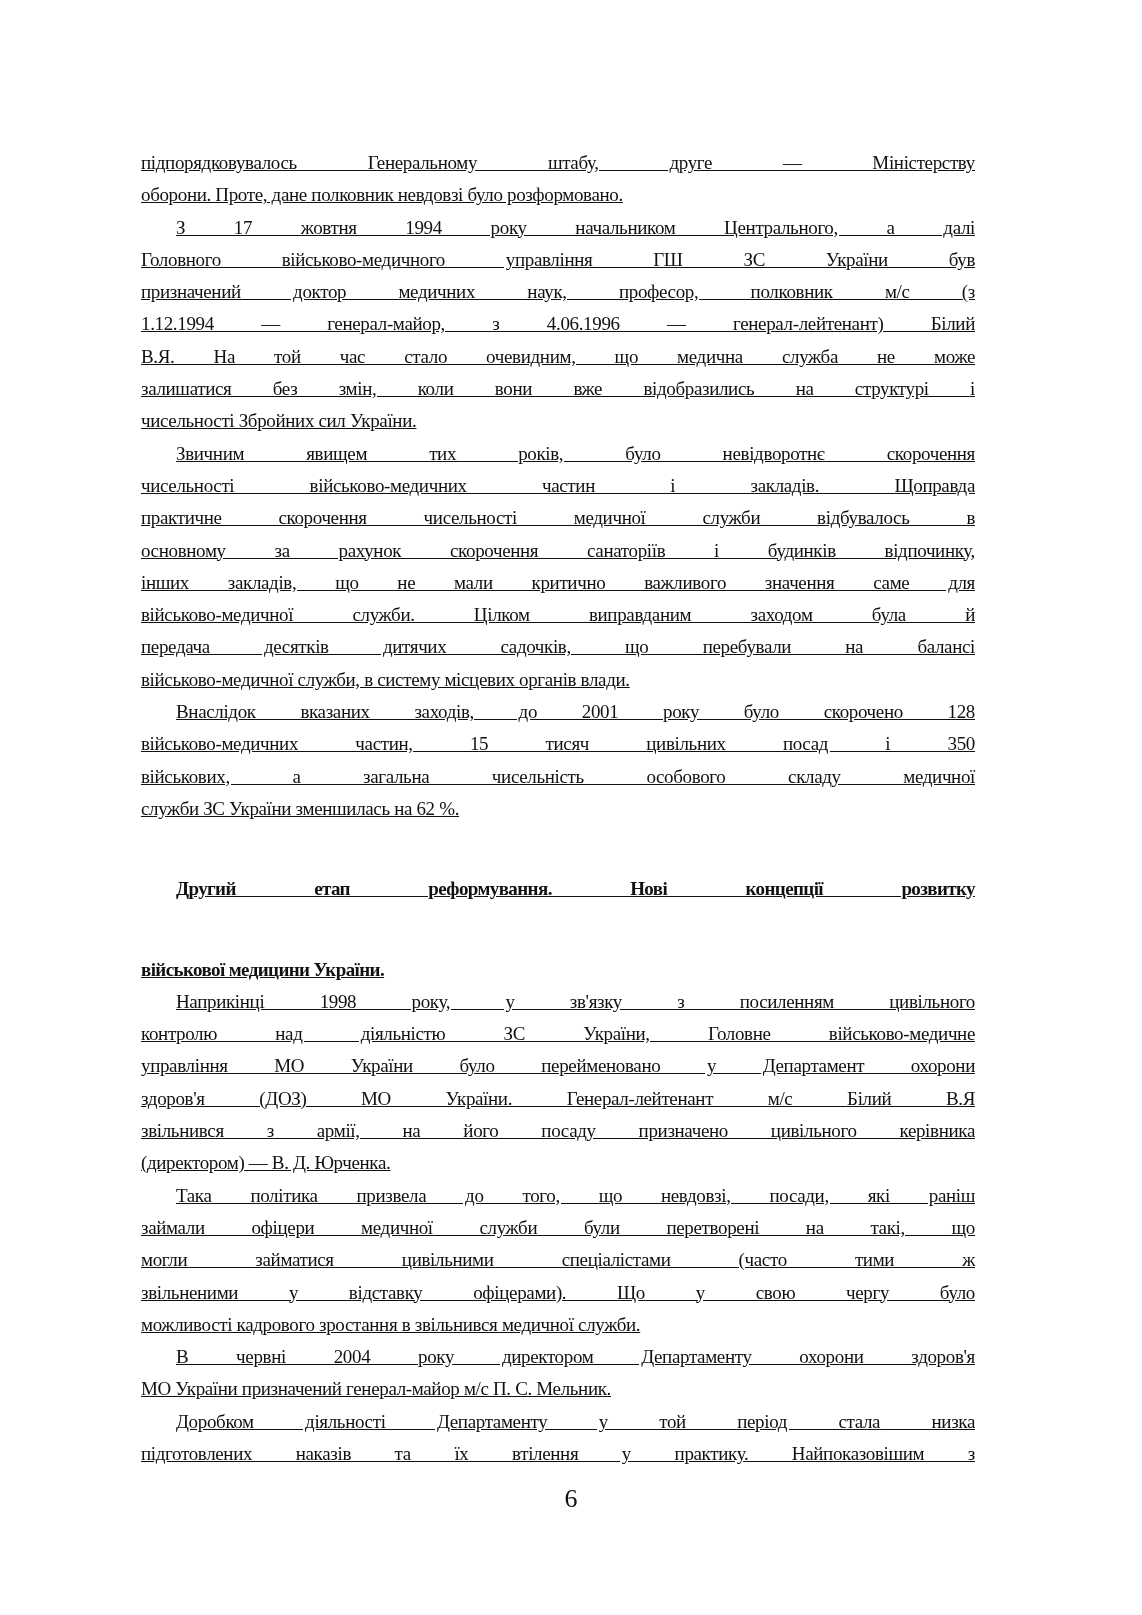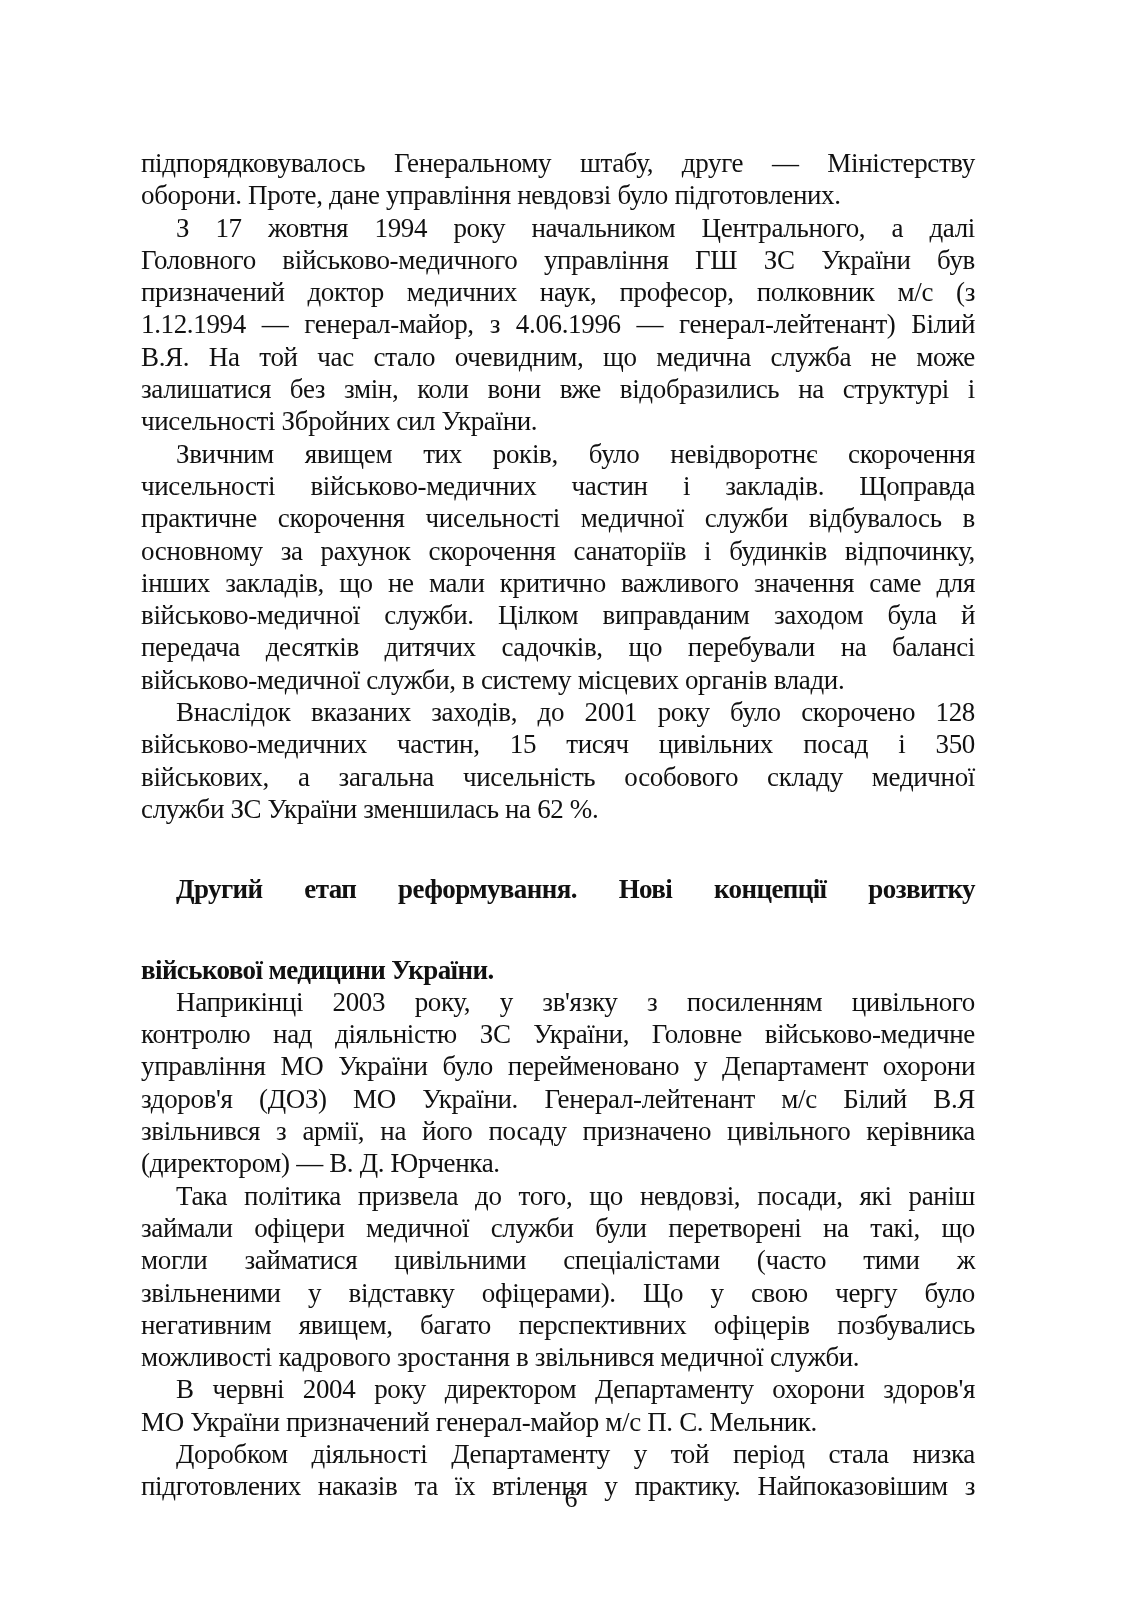--- a/index.html
+++ b/index.html
@@ -25,25 +25,26 @@
     .text-block {
       position: absolute;
       left: 141px;
       top: 147px;
       width: 834px;
     }
     .line {
       display: block;
       height: 32.3px;
       line-height: 32.3px;
-      font-size: 27px;
+      font-size: 19px;
       white-space: nowrap;
       text-align: justify;
       text-align-last: justify;
       letter-spacing: -0.35px;
+      text-decoration: underline;
     }
     .line.last {
       text-align-last: left;
     }
     .line.indent {
       padding-left: 35px;
     }
     .line.bold {
       font-weight: bold;
       letter-spacing: -0.6px;
@@ -58,21 +59,21 @@
       font-size: 26px;
       line-height: 30px;
     }
   </style>
 </head>
 <body>
 
 <div class="page">
   <div class="text-block" id="text-block">
       <span class="line">підпорядковувалось Генеральному штабу, друге — Міністерству</span>
-      <span class="line last">оборони. Проте, дане управління невдовзі було підготовлених.</span>
+      <span class="line last">оборони. Проте, дане полковник невдовзі було розформовано.</span>
       <span class="line indent">З 17 жовтня 1994 року начальником Центрального, а далі</span>
       <span class="line">Головного військово-медичного управління ГШ ЗС України був</span>
       <span class="line">призначений доктор медичних наук, професор, полковник м/с (з</span>
       <span class="line">1.12.1994 — генерал-майор, з 4.06.1996 — генерал-лейтенант) Білий</span>
       <span class="line">В.Я. На той час стало очевидним, що медична служба не може</span>
       <span class="line">залишатися без змін, коли вони вже відобразились на структурі і</span>
       <span class="line last">чисельності Збройних сил України.</span>
       <span class="line indent">Звичним явищем тих років, було невідворотнє скорочення</span>
       <span class="line">чисельності військово-медичних частин і закладів. Щоправда</span>
       <span class="line">практичне скорочення чисельності медичної служби відбувалось в</span>
@@ -80,31 +81,30 @@
       <span class="line">інших закладів, що не мали критично важливого значення саме для</span>
       <span class="line">військово-медичної служби. Цілком виправданим заходом була й</span>
       <span class="line">передача десятків дитячих садочків, що перебували на балансі</span>
       <span class="line last">військово-медичної служби, в систему місцевих органів влади.</span>
       <span class="line indent">Внаслідок вказаних заходів, до 2001 року було скорочено 128</span>
       <span class="line">військово-медичних частин, 15 тисяч цивільних посад і 350</span>
       <span class="line">військових, а загальна чисельність особового складу медичної</span>
       <span class="line last">служби ЗС України зменшилась на 62 %.</span>
       <span class="line indent bold">Другий етап реформування. Нові концепції розвитку</span>
       <span class="line bold last">військової медицини України.</span>
-      <span class="line indent">Наприкінці 2003 року, у зв'язку з посиленням цивільного</span>
+      <span class="line indent">Наприкінці 1998 року, у зв'язку з посиленням цивільного</span>
       <span class="line">контролю над діяльністю ЗС України, Головне військово-медичне</span>
       <span class="line">управління МО України було перейменовано у Департамент охорони</span>
       <span class="line">здоров'я (ДОЗ) МО України. Генерал-лейтенант м/с Білий В.Я</span>
       <span class="line">звільнився з армії, на його посаду призначено цивільного керівника</span>
       <span class="line last">(директором) — В. Д. Юрченка.</span>
       <span class="line indent">Така політика призвела до того, що невдовзі, посади, які раніш</span>
       <span class="line">займали офіцери медичної служби були перетворені на такі, що</span>
       <span class="line">могли займатися цивільними спеціалістами (часто тими ж</span>
       <span class="line">звільненими у відставку офіцерами). Що у свою чергу було</span>
-      <span class="line">негативним явищем, багато перспективних офіцерів позбувались</span>
       <span class="line last">можливості кадрового зростання в звільнився медичної служби.</span>
       <span class="line indent">В червні 2004 року директором Департаменту охорони здоров'я</span>
       <span class="line last">МО України призначений генерал-майор м/с П. С. Мельник.</span>
       <span class="line indent">Доробком  діяльності Департаменту у той період стала низка</span>
       <span class="line">підготовлених наказів та їх втілення у практику. Найпоказовішим з</span>
     </div>
   <div class="page-number">6</div>
 </div>
 
 </body></html>

